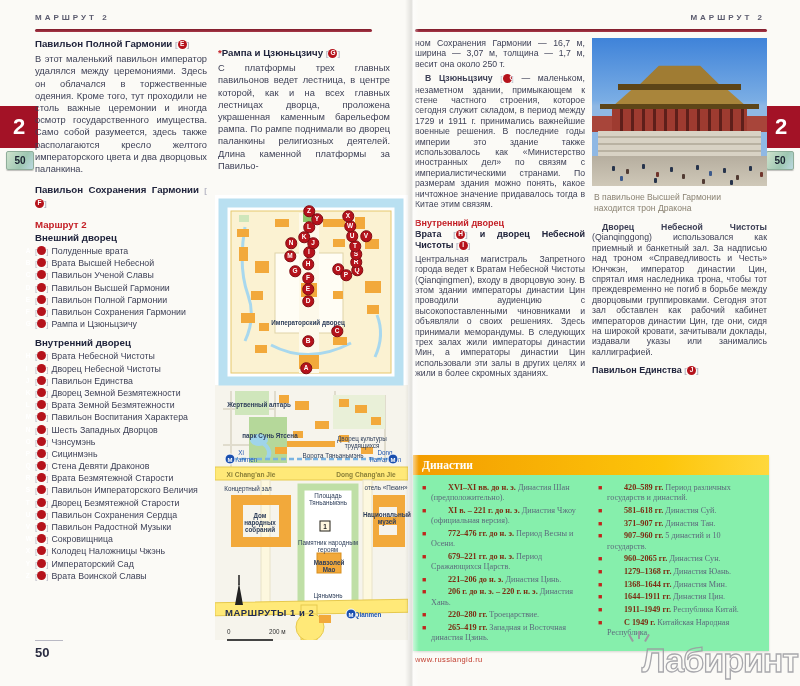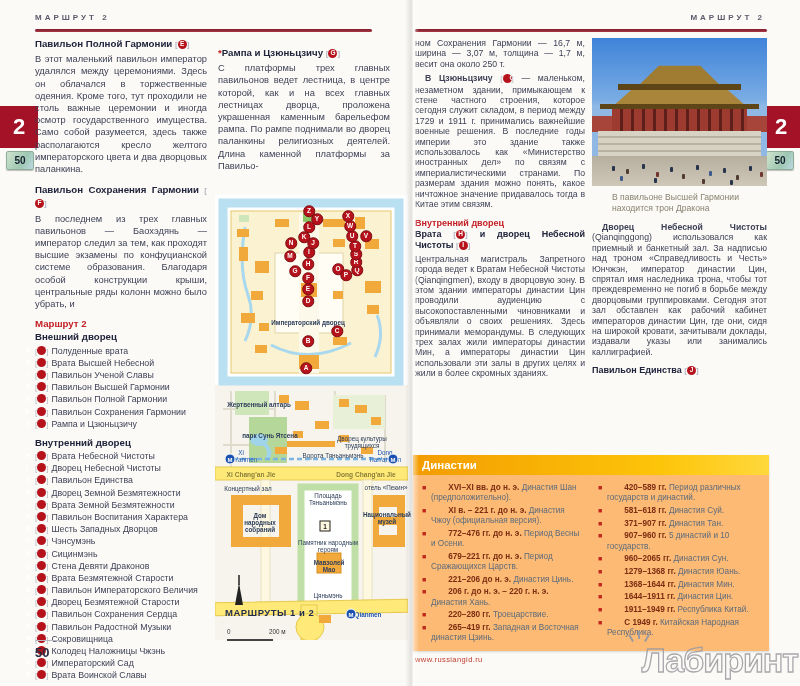--- a/index.html
+++ b/index.html
@@ -46,21 +46,21 @@
   .roof2{left:12px;top:52px;width:151px;height:16px;background:#a9853b;clip-path:polygon(6% 100%,18% 0,82% 0,94% 100%);}
   .roof2b{left:8px;top:66px;width:159px;height:5px;background:#5d4518;}
   .hall{left:20px;top:71px;width:135px;height:22px;background:repeating-linear-gradient(90deg,#9e3b30 0 8px,#5e1f1a 8px 11px);}
   .sidewall{left:0;top:78px;width:175px;height:16px;background:#a8453a;z-index:-0;}
   .terrace{left:6px;top:93px;width:163px;height:27px;background:repeating-linear-gradient(180deg,#d8d2c4 0 5px,#b9b2a2 5px 7px);}
   .plaza{left:0;top:118px;width:175px;height:30px;background:linear-gradient(180deg,#b6ae9f,#cfc8b8);}
   .people{left:20px;top:128px;width:3px;height:5px;background:#27344c;border-radius:1px;
     box-shadow:14px 3px #513b33,30px -2px #27344c,44px 6px #70352c,58px 1px #27344c,70px 8px #513b33,84px -1px #27344c,97px 5px #3c5a8c,111px 2px #27344c,124px 9px #513b33,137px 0 #27344c,148px 6px #70352c,42px 12px #27344c,90px 13px #513b33,118px 14px #27344c,8px 10px #3c5a8c;}
   .caption{font-size:8.6px;line-height:11px;color:#8a8272;}
   
-  .dyn-box{left:413px;top:455px;width:356px;height:196px;background:#fdba74;box-shadow:0 1px 2px rgba(0,0,0,.15);}
+  .dyn-box{left:413px;top:455px;width:356px;height:196px;background:#86efac;box-shadow:0 1px 2px rgba(0,0,0,.15);font-family:Liberation Serif, serif;}
   .dyn-head{height:20px;background:linear-gradient(90deg,#f39c00,#fdc50a 70%,#ffd83c);color:#fff;font-weight:bold;font-size:11.5px;display:flex;align-items:center;padding-left:9px;}
   .dyn-cols{display:flex;padding:8px 9px 0;gap:14px;}
   .dyn-col{width:50%;}
   .dyn{font-size:8.2px;line-height:10.2px;color:#5c6b7c;margin-bottom:2.5px;padding-left:9px;text-indent:-9px;}
   .dyn .bullet{color:#c0251c;font-size:7px;}
   .dyn b{color:#7c2d12;margin-left:20px;}
   
   .pageno{font-size:13px;font-weight:bold;color:#2b2d42;}
   .site{font-size:7.5px;color:#c0392b;letter-spacing:.4px;}
   .wm{right:2px;bottom:6px;font-size:34px;font-weight:bold;color:rgba(255,255,255,.05);-webkit-text-stroke:1.3px #9a9aa0;letter-spacing:-1px;opacity:.85;font-family:"Liberation Sans",sans-serif;}
@@ -83,21 +83,20 @@
 <div class="abs tcol body-l" style="left:35px;top:38px;width:172px;">
   <div class="h-l" style="margin-top:0;">
     <span>Павильон Полной Гармонии</span>
     <span class="lb">[</span><span class="badge">E</span><span class="lb">]</span>
   </div>
   <p>В этот маленький павильон император удалялся между церемониями. Здесь он облачался в торжественные одеяния. Кроме того, тут проходили не столь важные церемонии и иногда осмотр государственного имущества. Само собой разумеется, здесь также располагаются кресло желтого императорского цвета и два дворцовых паланкина.</p>
   <div class="h-l">
     <span>Павильон Сохранения Гармонии</span>
     <span class="lb">[</span><span class="badge">F</span><span class="lb">]</span>
   </div>
-  <p>В последнем из трех главных павильонов — Баохэдянь — император следил за тем, как проходят высшие экзамены по конфуцианской системе образования. Благодаря особой конструкции крыши, центральные ряды колонн можно было убрать, и</p>
   <div class="h-l h-red">Маршрут 2</div>
   <div class="h-l" style="margin:0 0 2px;">Внешний дворец</div>
   <div class="list">
 
   <div class="li"><span class="lb">[</span><span class="badge">A</span><span class="lb">]</span><span class="litxt">Полуденные врата</span></div>
       <div class="li"><span class="lb">[</span><span class="badge">B</span><span class="lb">]</span><span class="litxt">Врата Высшей Небесной</span></div>
       <div class="li"><span class="lb">[</span><span class="badge">C</span><span class="lb">]</span><span class="litxt">Павильон Ученой Славы</span></div>
       <div class="li"><span class="lb">[</span><span class="badge">D</span><span class="lb">]</span><span class="litxt">Павильон Высшей Гармонии</span></div>
       <div class="li"><span class="lb">[</span><span class="badge">E</span><span class="lb">]</span><span class="litxt">Павильон Полной Гармонии</span></div>
       <div class="li"><span class="lb">[</span><span class="badge">F</span><span class="lb">]</span><span class="litxt">Павильон Сохранения Гармонии</span></div>
@@ -319,21 +318,21 @@
   <div class="abs sidewall"></div>
   <div class="abs roof1"></div>
   <div class="abs roof1b"></div>
   <div class="abs roof2"></div>
   <div class="abs roof2b"></div>
   <div class="abs hall"></div>
   <div class="abs terrace"></div>
   <div class="abs plaza"></div>
   <div class="abs people"></div>
 </div>
-<div class="abs caption" style="left:612px;top:192px;width:170px;">В павильоне Высшей Гармонии находится трон Дракона</div>
+<div class="abs caption" style="left:594px;top:192px;width:170px;">В павильоне Высшей Гармонии находится трон Дракона</div>
 
 <div class="abs tcol body-r" style="left:592px;top:222px;width:175px;">
   <p class="ind"><b>Дворец Небесной Чистоты</b><span> (Qianqinggong) использовался как приемный и банкетный зал. За надписью над троном «Справедливость и Честь» Юнчжэн, император династии Цин, спрятал имя наследника трона, чтобы тот преждевременно не погиб в борьбе между дворцовыми группировками. Сегодня этот зал обставлен как рабочий кабинет императоров династии Цин, где они, сидя на широкой кровати, зачитывали доклады, издавали указы или занимались каллиграфией.</span></p>
   <div class="h-r">
     <span>Павильон Единства</span>
     <span class="lb">[</span><span class="badge">J</span><span class="lb">]</span>
   </div>
 </div>
 
 <div class="abs dyn-box">

